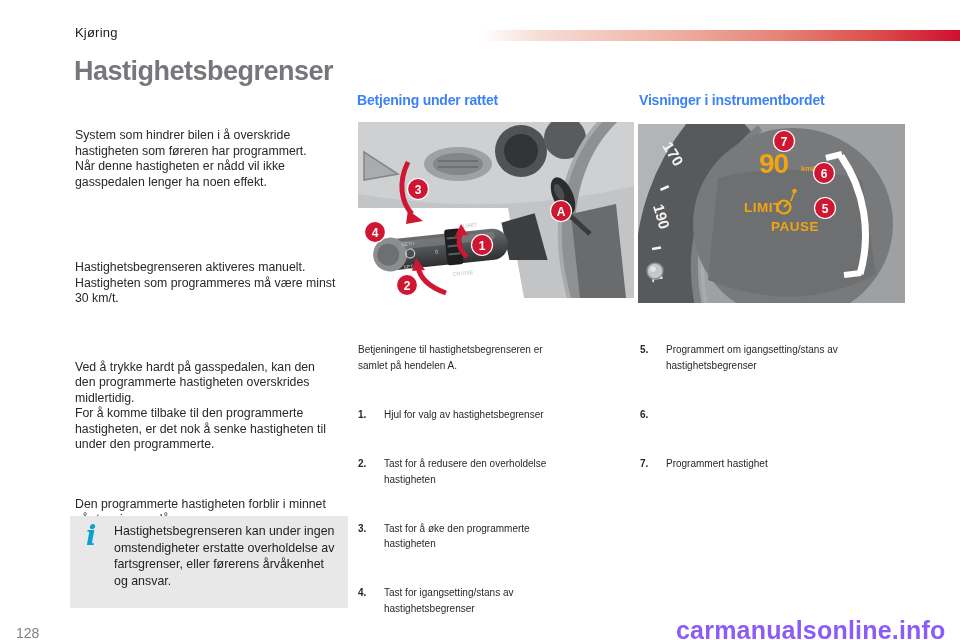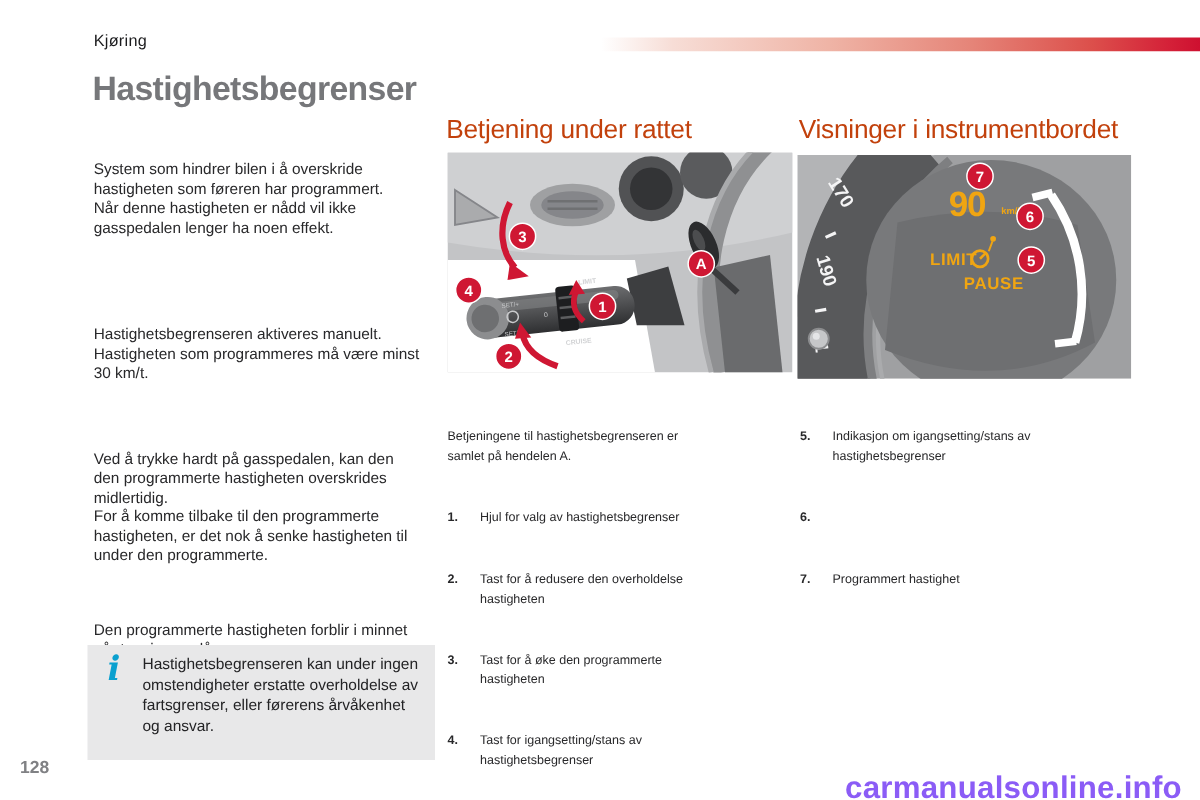--- a/index.html
+++ b/index.html
@@ -24,40 +24,40 @@
   .p3{margin-bottom:13px!important}
   .p4{margin-bottom:13px!important}
 
   
   .note-box{left:70px;top:516px;width:278px;height:92px;background:#e8e8e9}
   .note-icon{left:16px;top:4px;font-family:"DejaVu Serif",serif;font-style:italic;
     font-size:27px;font-weight:bold;color:#0aa0cf}
   .note-text{left:44px;top:7px;font-size:12.4px;line-height:16.6px;white-space:pre;color:#232325}
 
   
-  .col-heading{font-size:21px;font-weight:normal;color:#c2410c;letter-spacing:-.2px}
+  .col-heading{font-size:14px;font-weight:bold;color:#3b82f6;letter-spacing:-.2px}
   .h-mid{left:357px;top:92px}
   .h-right{left:639px;top:92px}
 
   
   .fig-mid{left:358px;top:122px;width:276px;height:176px}
   .fig-right{left:638px;top:124px;width:267px;height:179px}
   .fig-mid svg,.fig-right svg{display:block}
 
   
   .col-text{font-size:10px;line-height:15.5px;white-space:pre}
   .t-mid{left:358px;top:311px;width:280px}
   .t-right{left:640px;top:311px;width:290px}
   .col-intro{margin:0 0 3px 0}
   .li{display:flex;margin-bottom:2.5px}
   .li .num{width:26px;flex:none;font-weight:bold}
   .li .txt{white-space:pre}
 
   
-  .page-number{left:16px;top:605px;font-size:14px;font-weight:bold;color:#808184}
+  .page-number{left:16px;top:625px;font-size:14px;font-weight:normal;color:#808184}
   .watermark{left:676px;top:616px;font-size:25px;font-weight:bold;color:#8b5cf6;letter-spacing:.2px}
 
   svg text{font-family:"Liberation Sans",sans-serif}
 </style>
 </head>
 <body>
 
 <div class="abs section-label">Kjøring</div>
 <div class="abs red-bar"></div>
 
@@ -232,21 +232,21 @@
       <text x="186" y="53.5" fill="#fff">6</text>
       <circle cx="187" cy="84" r="10.5" fill="#cf1733" stroke="#fff" stroke-width="1.2"></circle>
       <text x="187" y="88.5" fill="#fff">5</text>
     </g>
   </svg>
 </div>
 
 <div class="abs col-text t-right">
   <div class="li">
     <span class="num">5.</span>
-    <span class="txt">Indikasjon om igangsetting/stans av
+    <span class="txt">Programmert om igangsetting/stans av
 hastighetsbegrenser</span>
   </div>
   <div class="li">
     <span class="num">6.</span>
   </div>
   <div class="li">
     <span class="num">7.</span>
     <span class="txt">Programmert hastighet</span>
   </div>
 </div>

